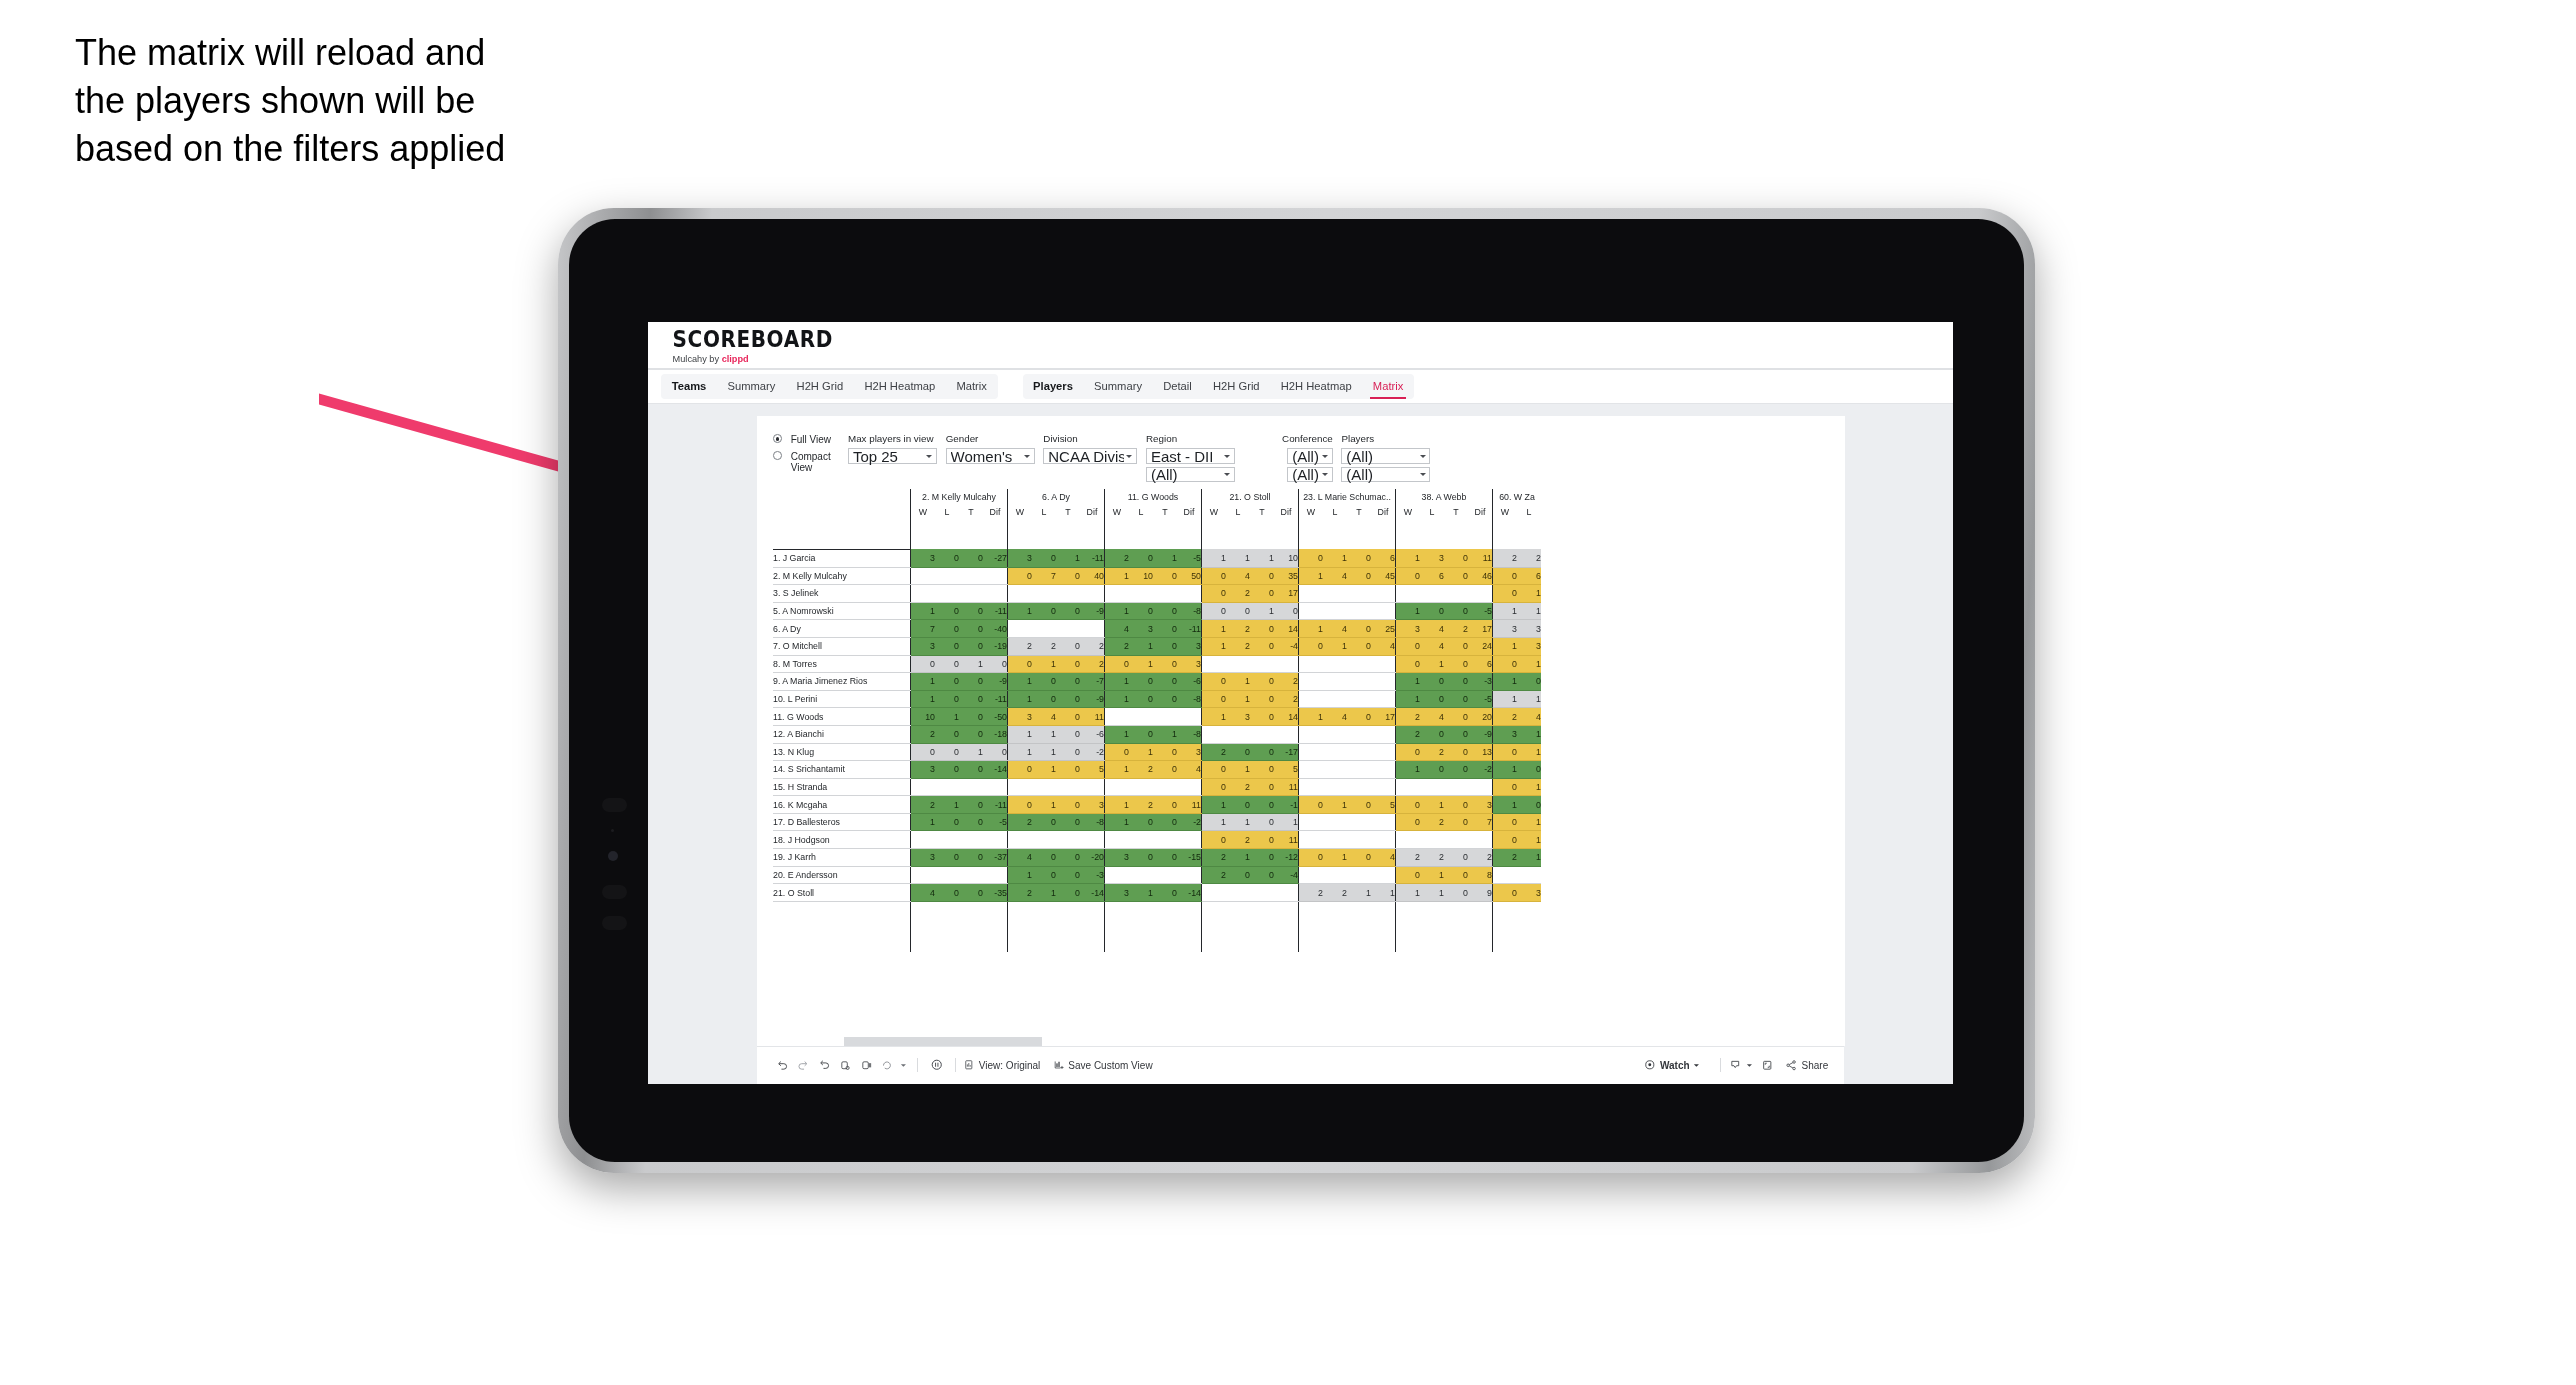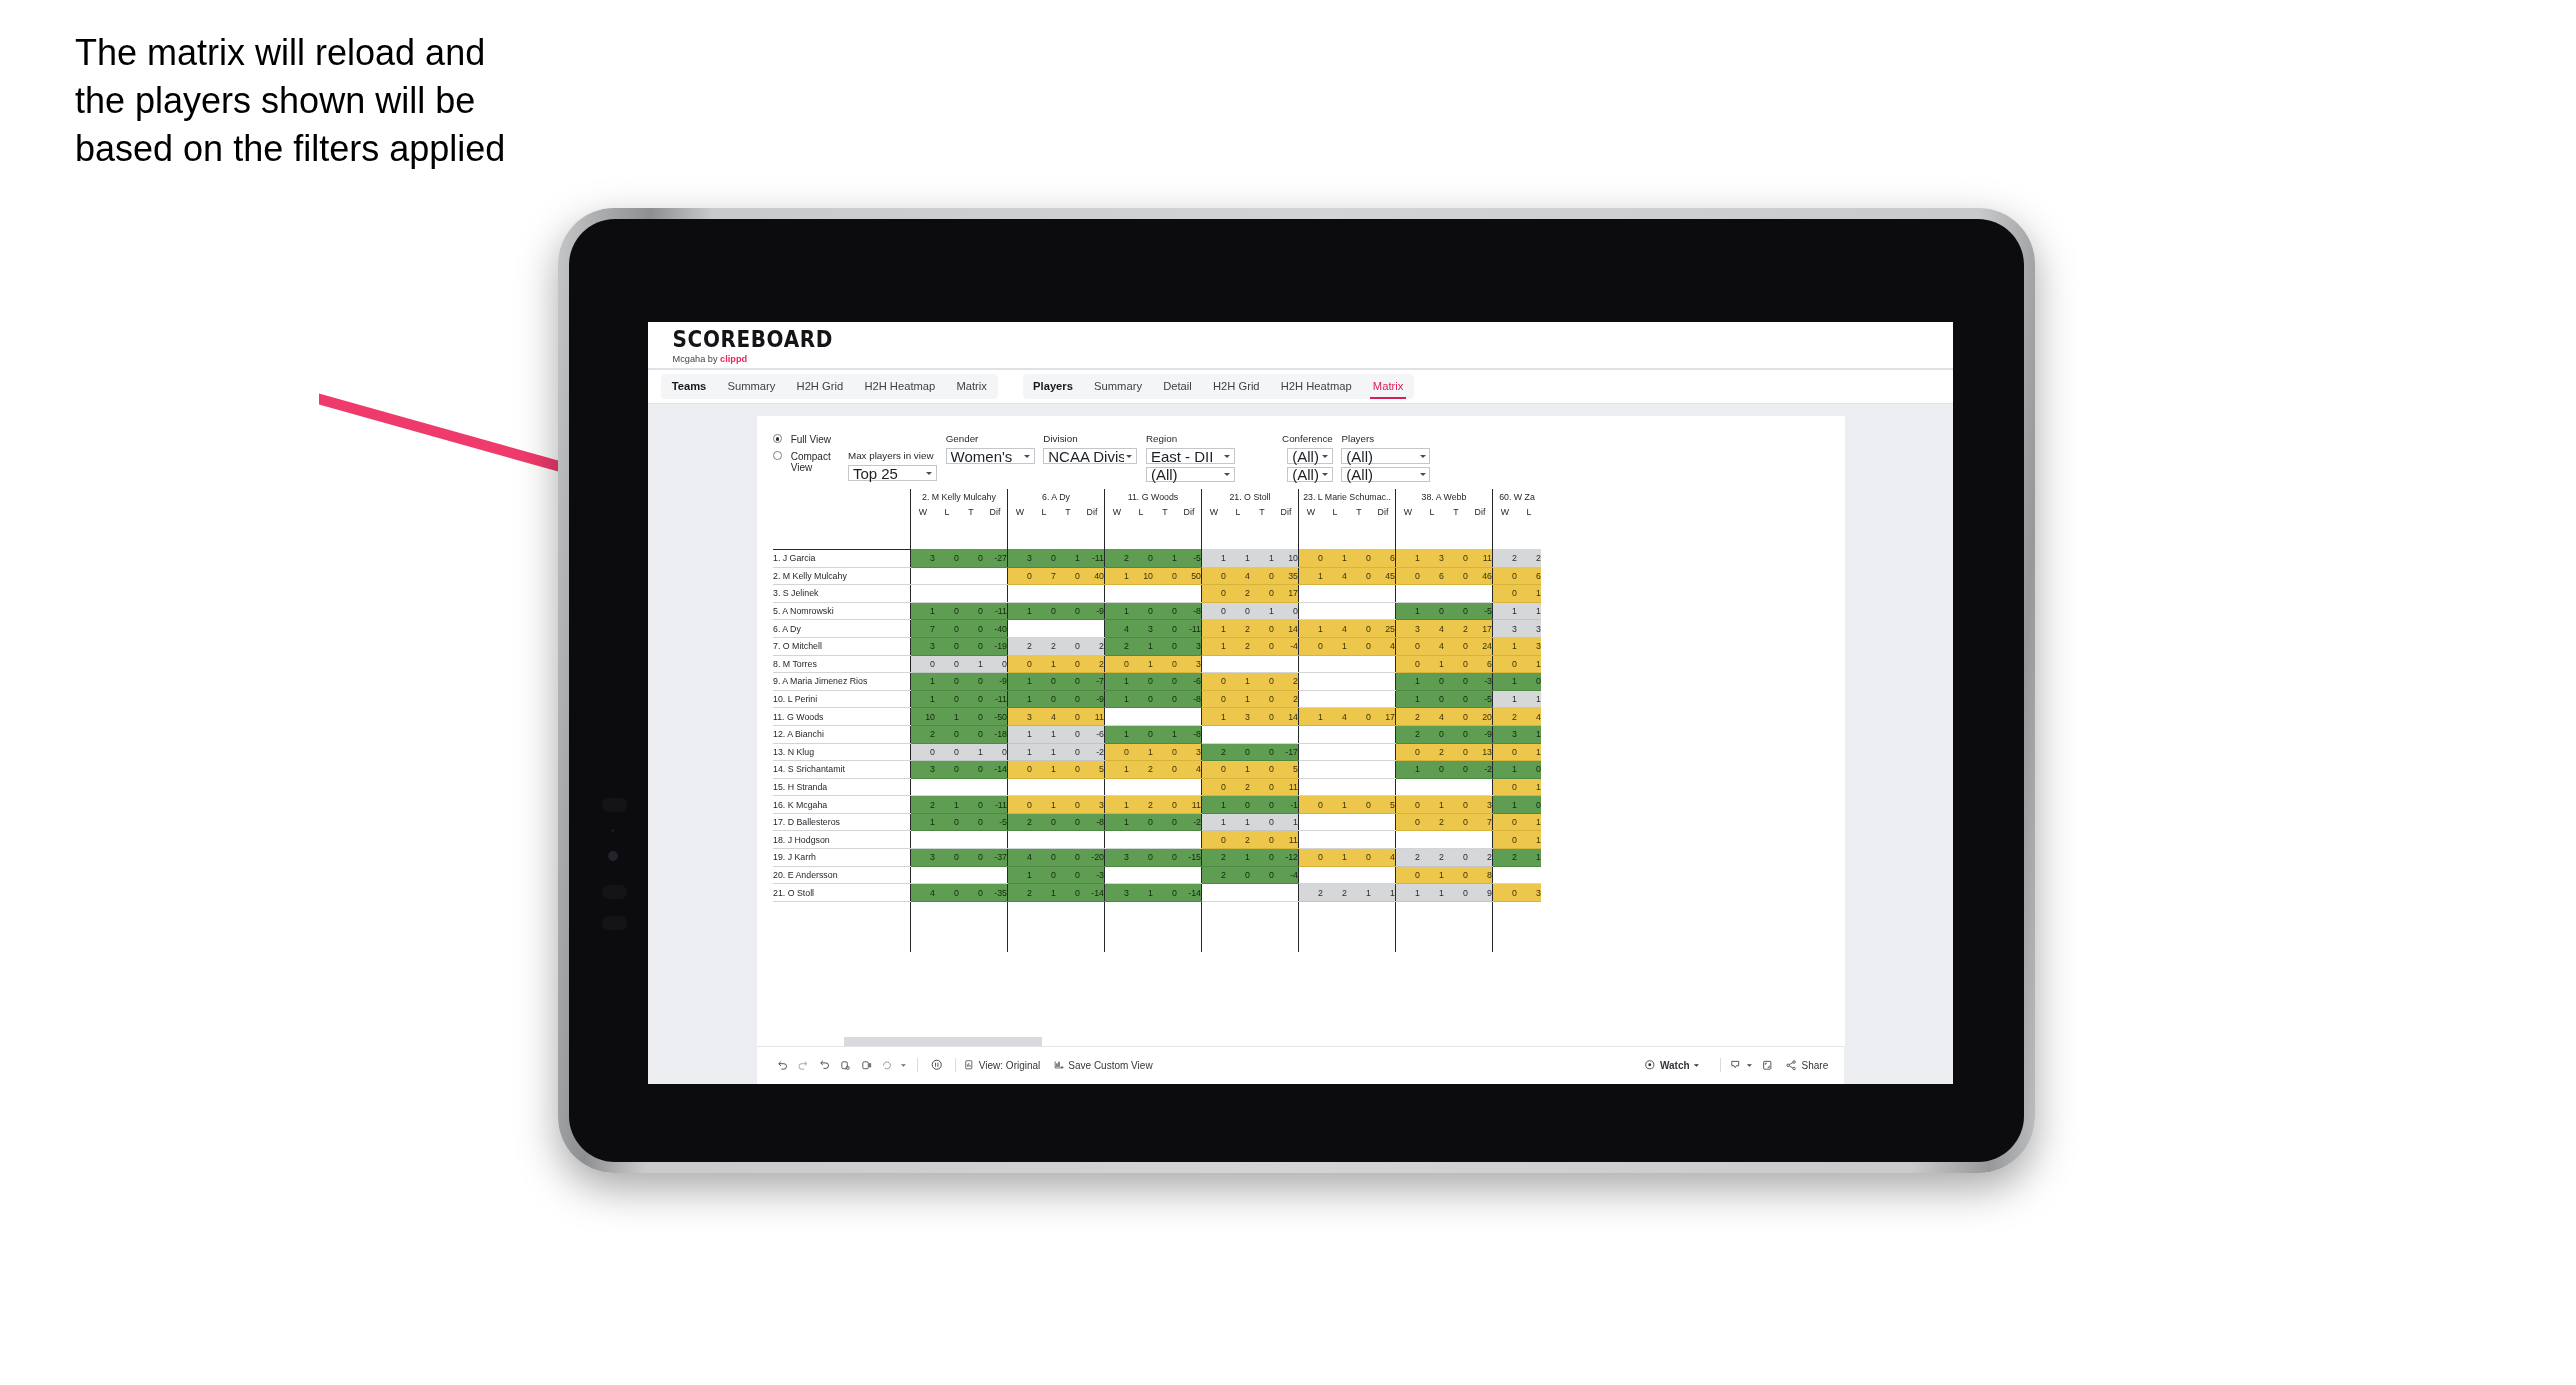--- a/index.html
+++ b/index.html
@@ -161,21 +161,21 @@
     <div class="cam-dot" style="left:42px;top:610px;width:3.9px;height:3.9px;"></div>
     <div class="cam-dot" style="left:39px;top:632px;width:10.6px;height:10.6px;background:#23242b;"></div>
     <div class="speaker" style="top:666px;width:25px;height:14.5px;"></div>
     <div class="speaker" style="top:697px;width:25px;height:14.5px;"></div>
 
     <div class="screen">
 
       <div class="appbar">
         <div class="logo-wrap">
           <div class="logo">SCOREBOARD</div>
-          <div class="logo-sub"><span>Mcgaha by </span><b>clippd</b></div>
+          <div class="logo-sub"><span>Mulcahy by </span><b>clippd</b></div>
         </div>
       </div>
 
       <div class="subbar">
         <div class="tabgroup" id="subnav1">
             <span class="first ">Teams</span>
             <span class="">Summary</span>
             <span class="">H2H Grid</span>
             <span class="">H2H Heatmap</span>
             <span class="">Matrix</span>
@@ -198,21 +198,21 @@
                 <div class="radio-row">
                   <span class="rad on"></span>
                   <span>Full View</span>
                 </div>
                 <div class="radio-row">
                   <span class="rad"></span>
                   <span>Compact View</span>
                 </div>
               </div>
             <div id="filtergroups" style="display:flex;">
-                <div class="fgroup" style="width: 89px; margin-top: 17px;">
+                <div class="fgroup" style="width: 89px;">
                   <div class="flabel">Max players in view</div>
                   <div class="fsel">
                     <span class="cap">Top 25</span>
                     <span class="car"></span>
                   </div>
                 </div>
                 <div class="fgroup" style="width: 89px;">
                   <div class="flabel">Gender</div>
                   <div class="fsel">
                     <span class="cap">Women's</span>

